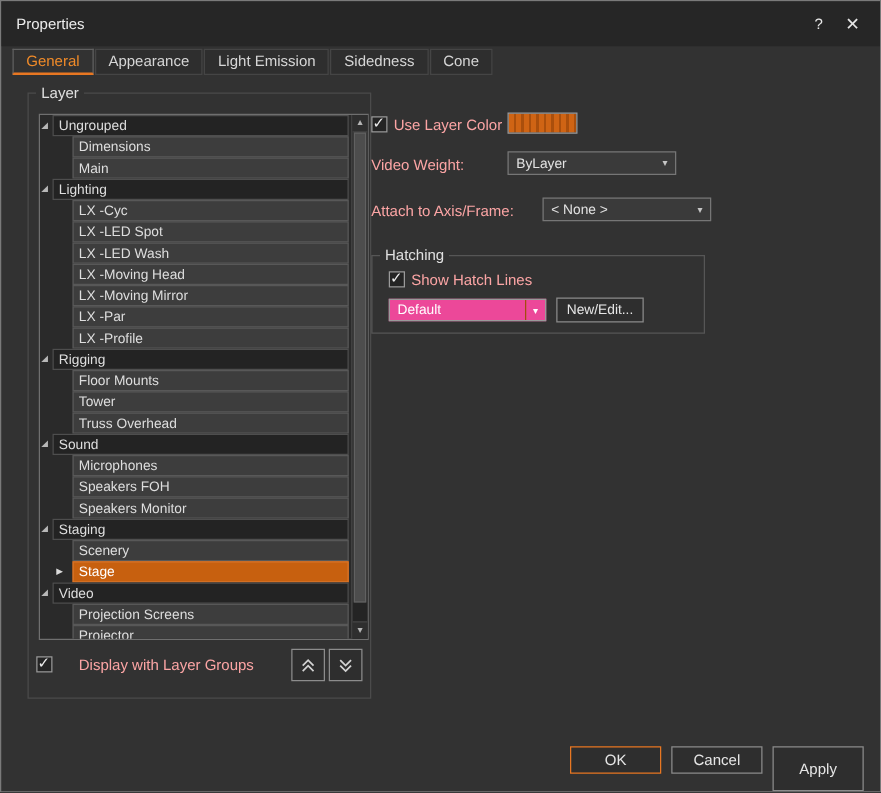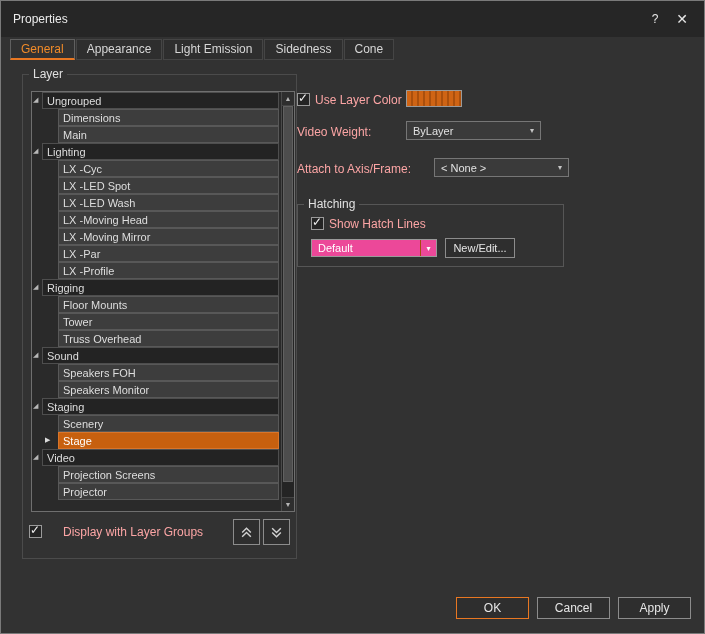--- a/index.html
+++ b/index.html
@@ -169,20 +169,25 @@
           </div>
         </div>
         <div class="trow group">
           <span class="tri">◢</span>
           <div class="rbox">
             <span class="rlbl">Sound</span>
           </div>
         </div>
         <div class="trow child">
           <div class="rbox">
+            <span class="rlbl">Microphones</span>
+          </div>
+        </div>
+        <div class="trow child">
+          <div class="rbox">
             <span class="rlbl">Speakers FOH</span>
           </div>
         </div>
         <div class="trow child">
           <div class="rbox">
             <span class="rlbl">Speakers Monitor</span>
           </div>
         </div>
         <div class="trow group">
           <span class="tri">◢</span>
@@ -270,15 +275,15 @@
   <div class="dd orange" style="left:310px;top:238px;width:126px;height:18px;">
     <span class="dd-text">Default</span>
     <span class="chev-cell">
       <span class="chev">▾</span>
     </span>
   </div>
   <div class="btn small" style="left:444px;top:237px;width:70px;height:20px;">New/Edit...</div>
 
   <div class="btn primary" style="left:455px;top:596px;width:73px;height:22px;">OK</div>
   <div class="btn" style="left:536px;top:596px;width:73px;height:22px;">Cancel</div>
-  <div class="btn" style="left:617px;top:596px;width:73px;height:22px;">Apply</div>
+  <div class="btn" style="left:617px;top:596px;width:73px;height:36px;">Apply</div>
 
 </div>
 
 </body></html>

